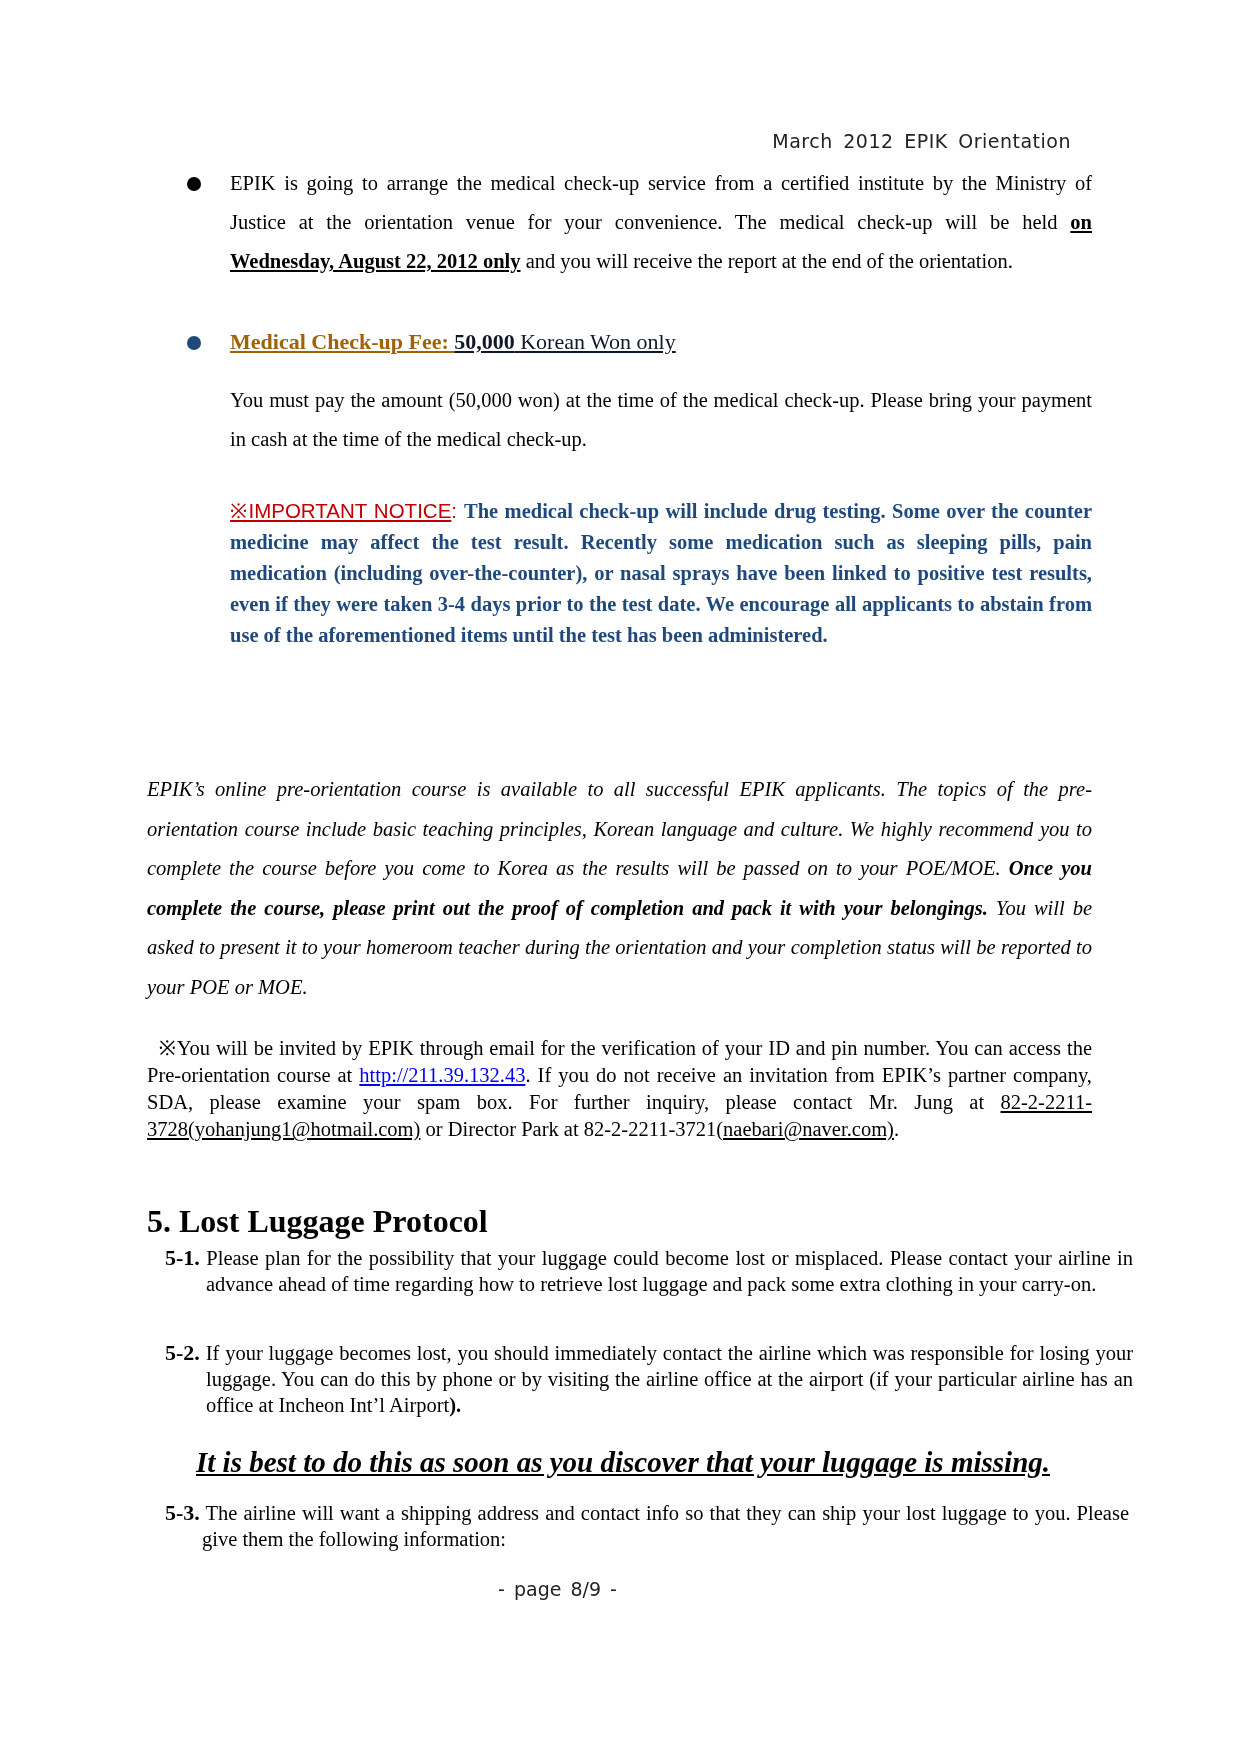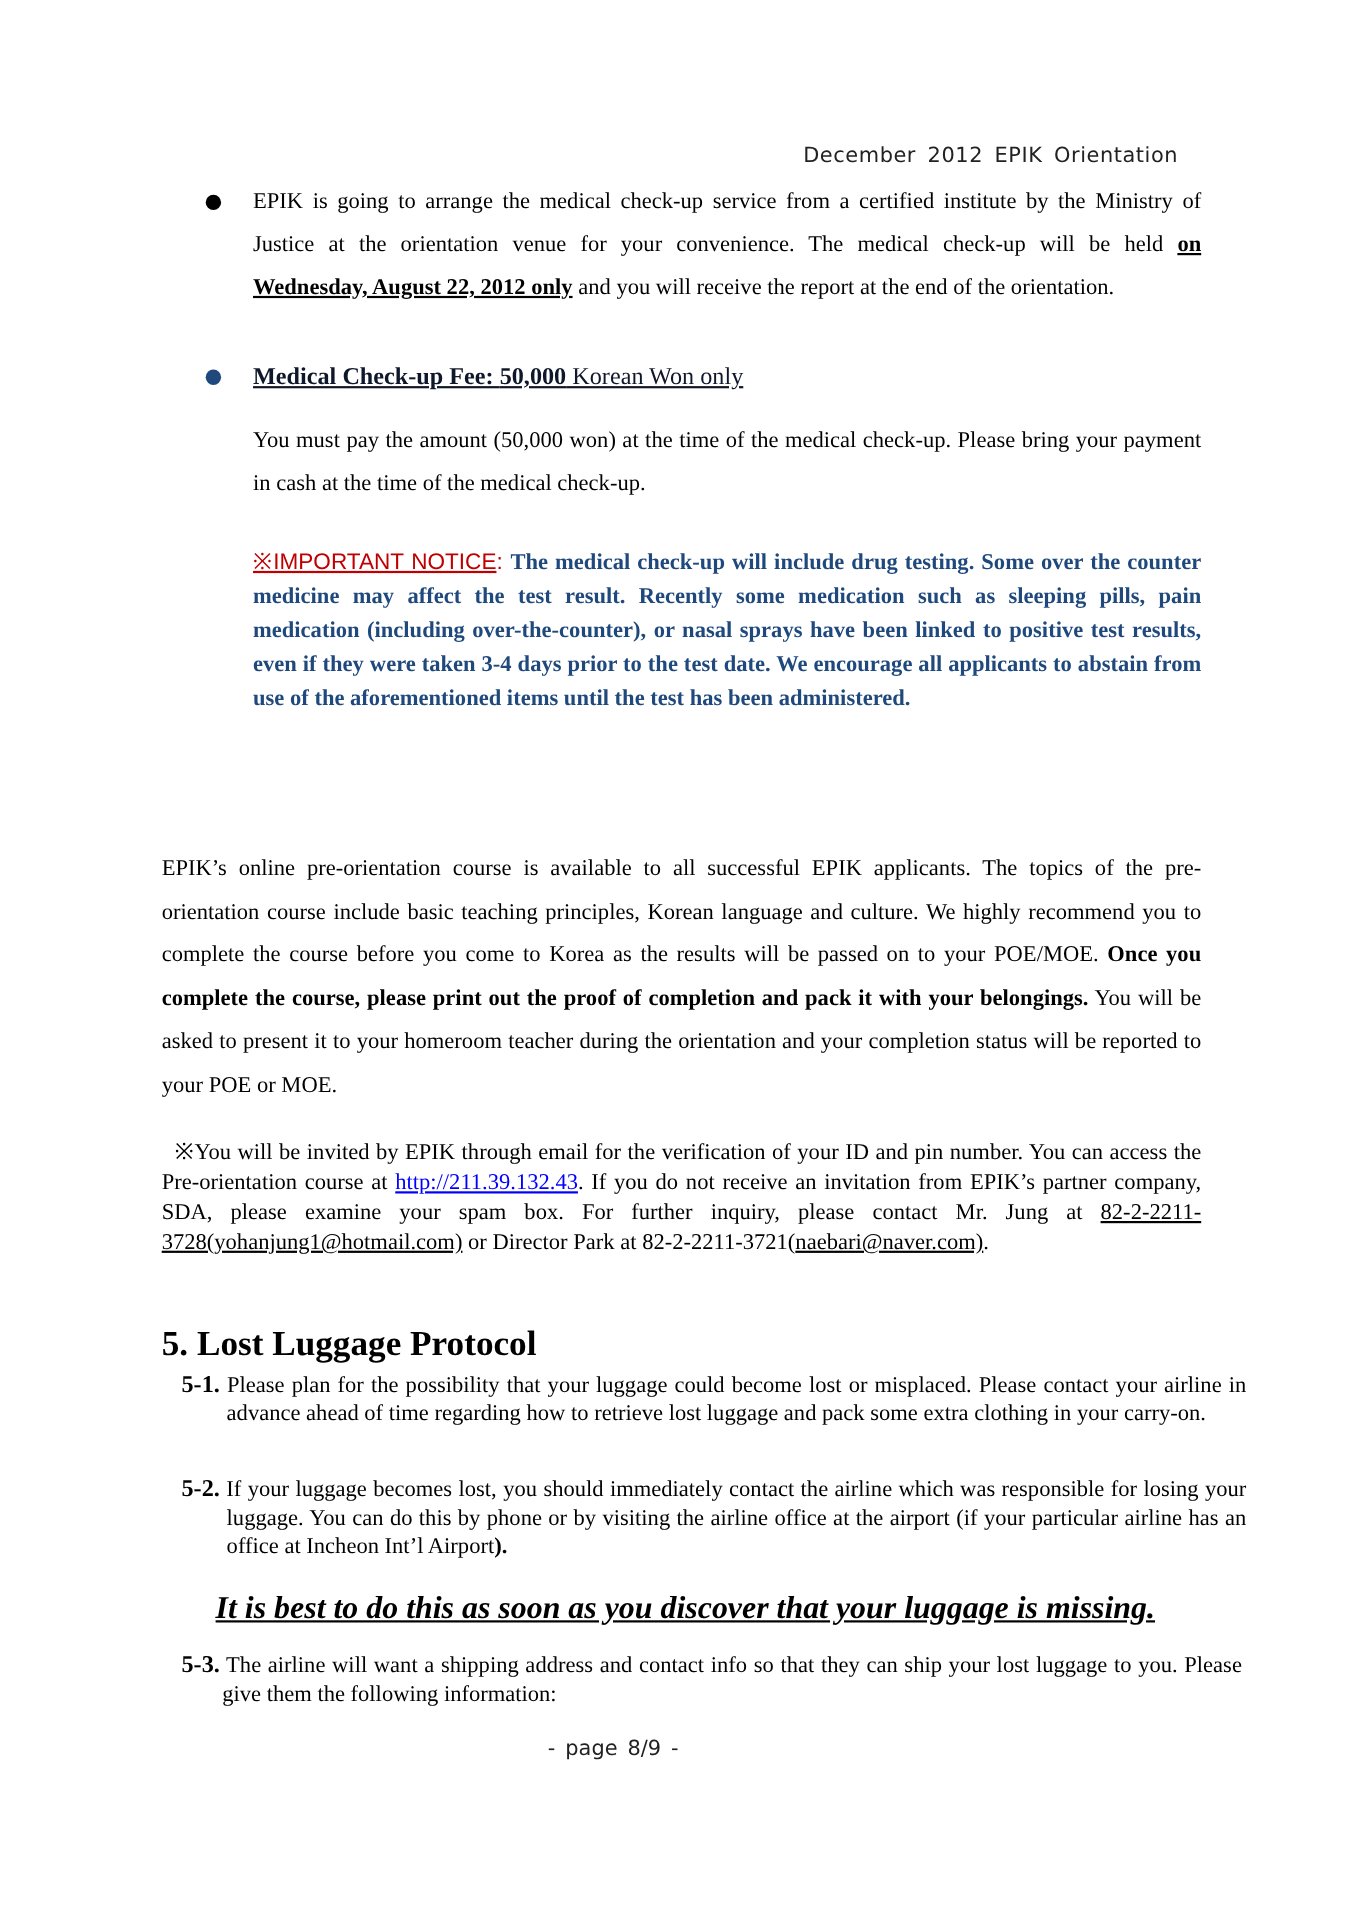--- a/index.html
+++ b/index.html
@@ -3,42 +3,42 @@
 <meta charset="utf-8">
 <style>
   html, body { margin: 0; padding: 0; background: #ffffff; }
   body { width: 1241px; height: 1754px; position: relative; overflow: hidden;
          font-family: "Liberation Serif", serif; color: #000; }
   .page { position: absolute; left: 0; top: 0; width: 1241px; height: 1754px; }
   .abs { position: absolute; }
   .header { right: 170px; top: 130px; font-family: "DejaVu Sans", sans-serif; font-size: 19px; letter-spacing: 0.5px; color: #222; word-spacing: 4px; }
   .bullet-dot { width: 14px; height: 14px; border-radius: 50%; }
   .p { font-size: 20.5px; line-height: 39px; text-align: justify; text-align-last: left; }
-  .blue { color: #0f172a; }
+  .blue { color: #a16207; }
   .red { color: #0f172a; }
   .bold { font-weight: bold; }
   .ul { text-decoration: underline; }
   .notice { font-size: 20.5px; line-height: 31px; font-weight: bold; color: #1f497d; text-align: justify; }
   .notice-label { font-family: "Liberation Sans", sans-serif; font-weight: normal; color: #c00000; text-decoration: underline; }
   .sec-title { font-size: 22px; font-weight: bold; }
-  .body-p { font-size: 20.5px; line-height: 39.5px; text-align: justify; }
+  .body-p { font-size: 20.5px; line-height: 39.5px; text-align: justify; font-style: italic; }
   .dense { font-size: 20.5px; line-height: 27px; text-align: justify; }
   .link { color: #0000ff; text-decoration: underline; }
   .h1 { font-size: 32px; font-weight: bold; }
   .item { font-size: 20.5px; line-height: 26px; text-align: justify; }
   .item .num { font-weight: bold; font-size: 22px; }
   .emph { font-size: 29px; font-weight: bold; font-style: italic; text-decoration: underline; }
   .footer { font-family: "DejaVu Sans", sans-serif; font-size: 19px; color: #222; word-spacing: 3px; }
 </style>
 </head>
 <body>
 
 <div class="page">
 
-  <div class="abs header">December 2012 EPIK Orientation</div>
+  <div class="abs header">March 2012 EPIK Orientation</div>
 
   <div class="abs bullet-dot" style="left:187px; top:177px; background:#000;"></div>
   <div class="abs p" style="left:230px; top:164px; width:862px;">
     <span>EPIK is going to arrange the medical check-up service from a certified institute by the Ministry of Justice at the orientation venue for your convenience. The medical check-up will be held </span><span class="bold ul">on Wednesday, August 22, 2012 only</span><span> and you will receive the report at the end of the orientation.</span>
   </div>
 
   <div class="abs bullet-dot" style="left:187px; top:336px; background:#1f497d;"></div>
   <div class="abs" style="left:230px; top:323px; font-size:22px; line-height:38px;">
     <span class="blue bold ul">Medical Check-up Fee: </span><span class="red bold ul">50,000</span><span class="red ul"> Korean Won only</span>
   </div>

